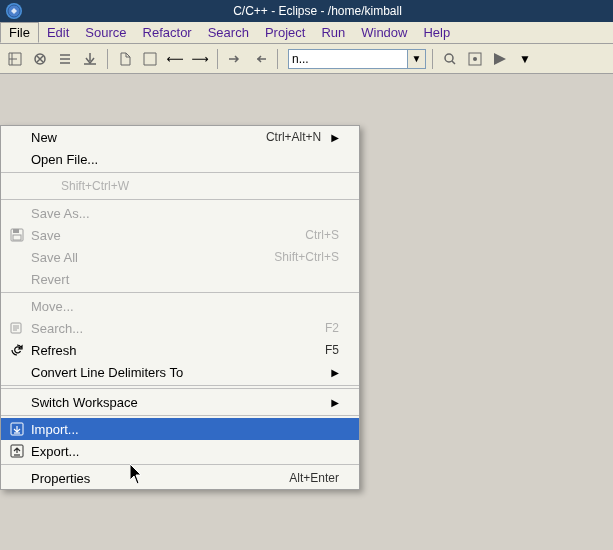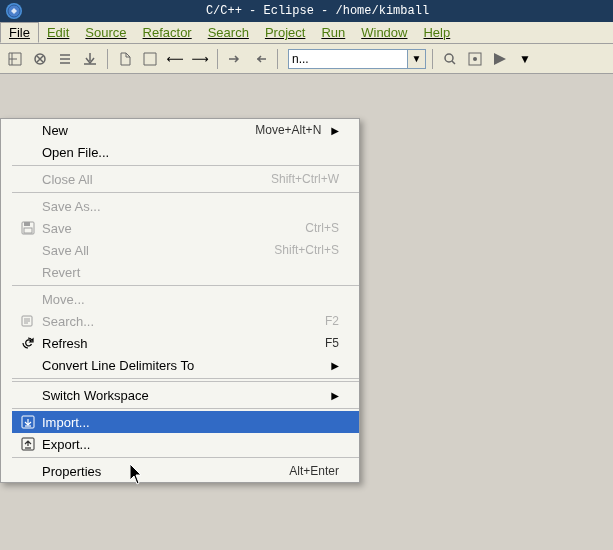--- a/index.html
+++ b/index.html
@@ -15,21 +15,20 @@
 
     
     .title-bar {
       background: #1e3a5a;
       color: white;
       height: 22px;
       display: flex;
       align-items: center;
       padding: 0 6px;
       font-size: 12px;
-      font-family: Liberation Mono, monospace;
     }
     .title-bar-icon {
       width: 16px;
       height: 16px;
       margin-right: 6px;
       background: #4a90d9;
       border-radius: 50%;
       display: flex;
       align-items: center;
       justify-content: center;
@@ -42,29 +41,28 @@
       font-size: 12px;
     }
 
     
     .menu-bar {
       background: #ece9d8;
       height: 22px;
       display: flex;
       align-items: stretch;
       border-bottom: 1px solid #a0a0a0;
-      text-decoration: underline;
     }
     .menu-item {
       padding: 0 8px;
       display: flex;
       align-items: center;
       cursor: pointer;
       font-size: 13px;
-      color: #4d7c0f;
+      color: #4c1d95;
       position: relative;
     }
     .menu-item.active {
       background: #ece9d8;
       color: #000;
       border: 1px solid #a0a0a0;
       border-bottom: 1px solid #ece9d8;
       z-index: 100;
     }
 
@@ -111,28 +109,27 @@
       display: flex;
       align-items: center;
       justify-content: center;
       cursor: pointer;
       font-size: 10px;
     }
 
     
     .dropdown-menu {
       position: absolute;
-      top: 44px;
+      top: 51px;
       left: 0;
       width: 360px;
       background: #f5f5f0;
       border: 1px solid #a0a0a0;
       box-shadow: 3px 3px 6px rgba(0,0,0,0.3);
       z-index: 200;
-      padding-left: 11px;
     }
     .dropdown-item {
       display: flex;
       align-items: center;
       padding: 3px 20px 3px 30px;
       cursor: pointer;
       position: relative;
       min-height: 22px;
       color: #000;
     }
@@ -304,33 +301,32 @@
   </div>
   <div class="toolbar-btn">▼</div>
 </div>
 
 <div class="main-content">
 
   <div class="dropdown-menu">
 
     <div class="dropdown-item">
       <span class="item-label">New</span>
-      <span class="shortcut">Move+Alt+N</span>
+      <span class="shortcut">Ctrl+Alt+N</span>
       <span class="arrow">▶</span>
     </div>
 
     <div class="dropdown-item">
       <span class="item-label">Open File...</span>
     </div>
 
     <div class="dropdown-separator"></div>
 
 
     <div class="dropdown-item disabled">
-      <span class="item-label">Close All</span>
       <span class="shortcut">Shift+Ctrl+W</span>
     </div>
 
     <div class="dropdown-separator"></div>
 
     <div class="dropdown-item disabled">
       <span class="item-label">Save As...</span>
     </div>
 
     <div class="dropdown-item disabled">

